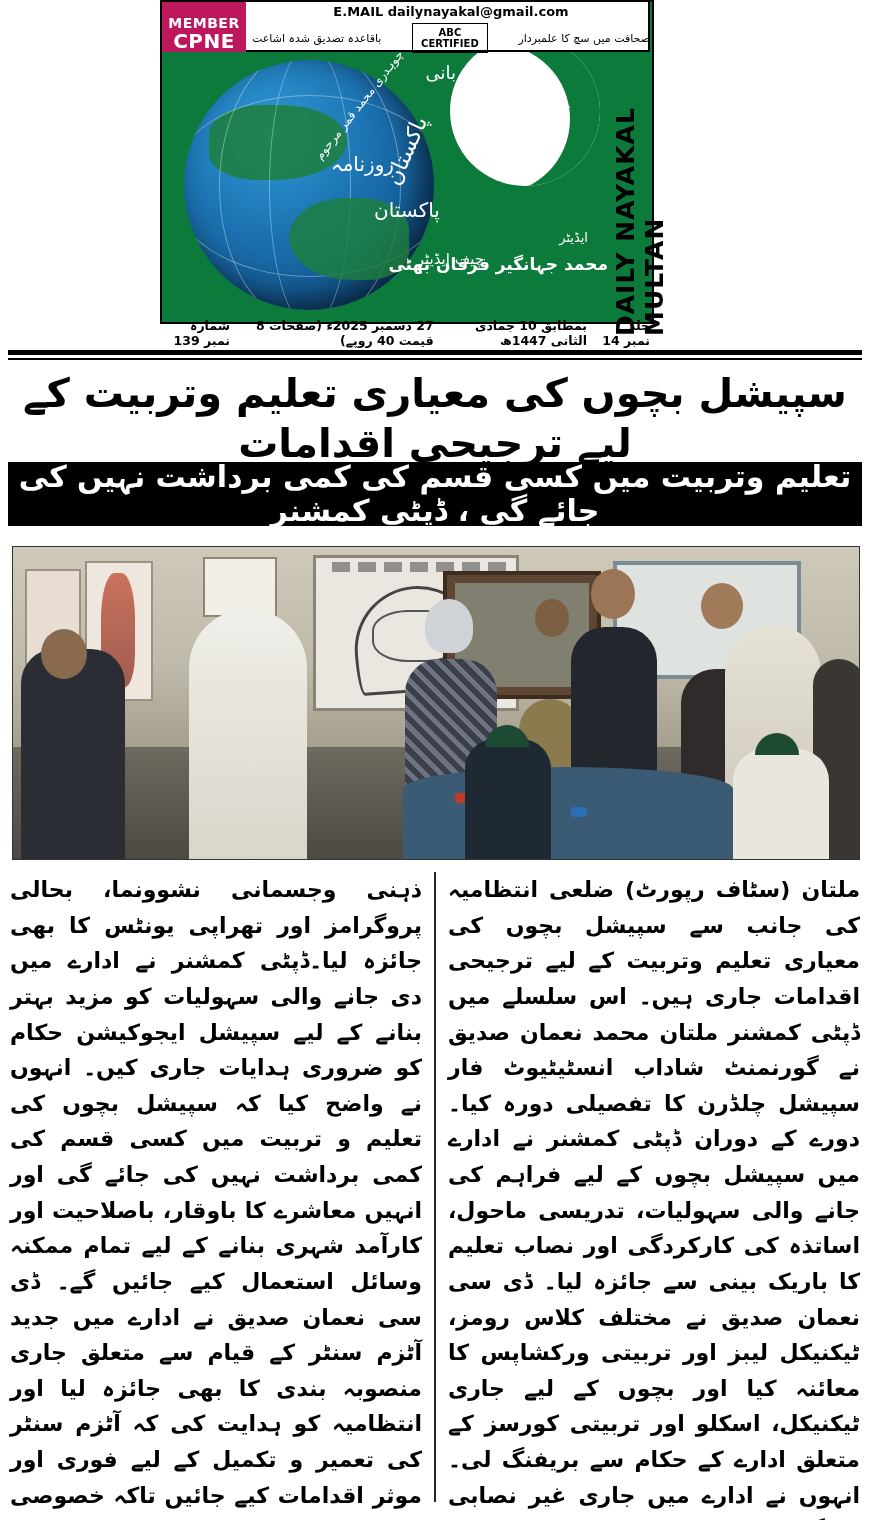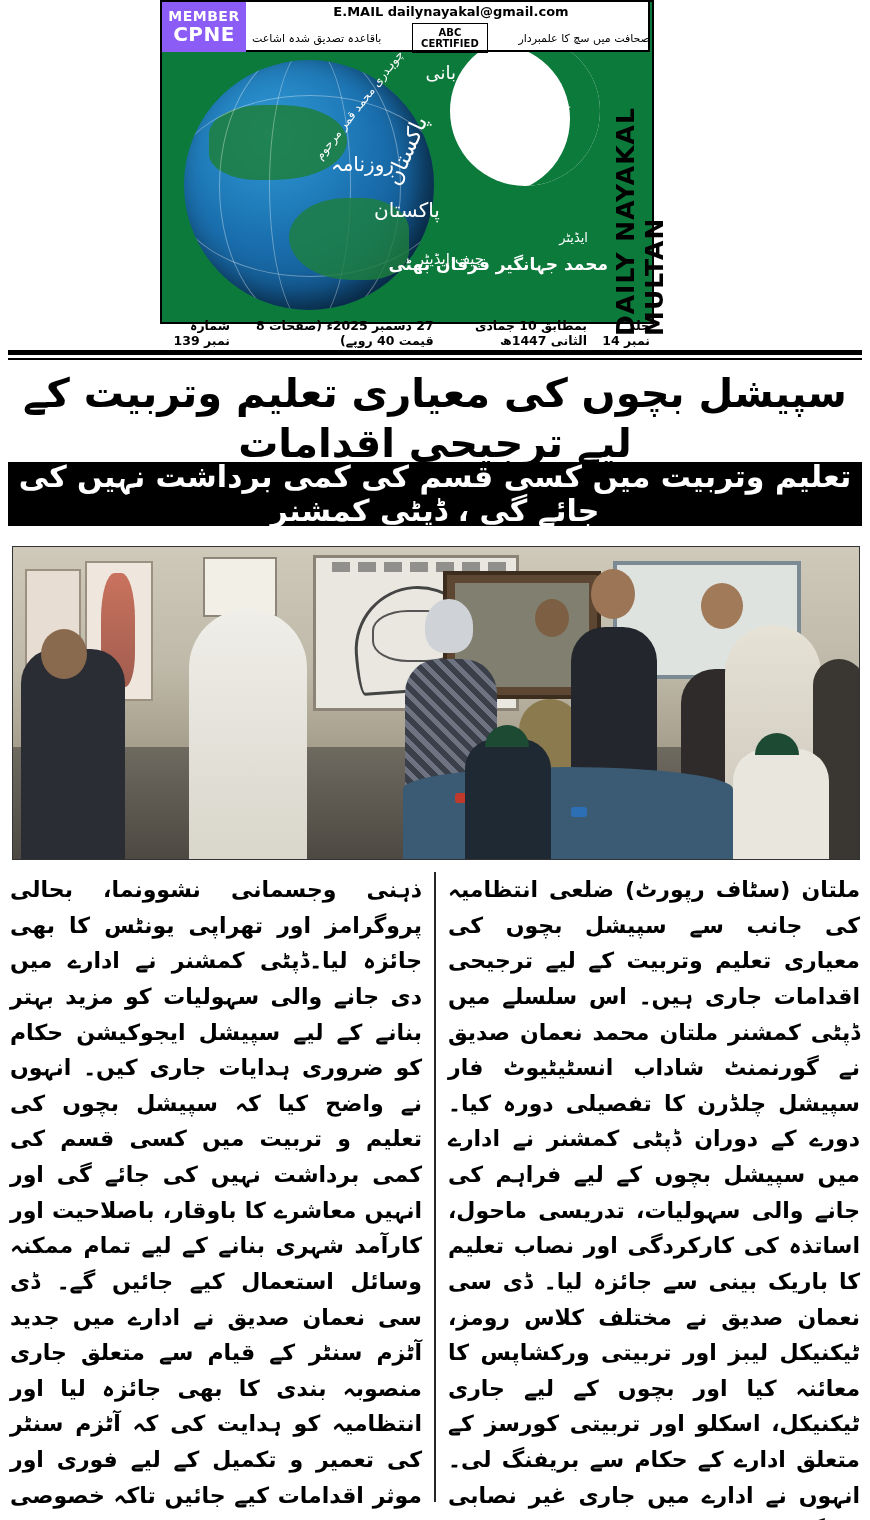--- a/index.html
+++ b/index.html
@@ -3,21 +3,21 @@
 <meta charset="utf-8">
 <style>
   html,body{margin:0;padding:0;background:#ffffff;}
   body{width:870px;height:1520px;font-family:"DejaVu Sans","Liberation Sans",sans-serif;color:#000;overflow:hidden;position:relative;}
   .page{width:870px;height:1520px;position:relative;background:#fff;}
 
   
   .masthead{position:relative;width:870px;height:345px;}
   .mh-inner{position:absolute;left:160px;top:0;width:490px;height:320px;background:#0b7a3b;border:2px solid #000;overflow:hidden;}
   .mh-top-strip{position:absolute;left:160px;top:0;width:490px;height:52px;background:#fff;border:2px solid #000;box-sizing:border-box;z-index:6;}
-  .cpne-box{position:absolute;left:0px;top:0px;width:84px;height:50px;background:#8b5cf6;color:#fff;display:flex;flex-direction:column;align-items:center;justify-content:center;line-height:1.05;}
+  .cpne-box{position:absolute;left:0px;top:0px;width:84px;height:50px;background:#be185d;color:#fff;display:flex;flex-direction:column;align-items:center;justify-content:flex-end;line-height:1.05;}
   .cpne-box span{display:block;font-weight:bold;font-size:14px;letter-spacing:.5px;}
   .cpne-box .c2{font-size:20px;}
   .mh-email{position:absolute;left:90px;top:2px;width:398px;height:22px;text-align:center;font-size:13px;font-weight:bold;}
   .mh-sub2{position:absolute;left:90px;top:24px;width:398px;height:24px;display:flex;align-items:center;justify-content:space-between;font-size:11px;direction:rtl;}
   .abc-box{border:1px solid #000;padding:3px 8px;font-size:10px;font-weight:bold;text-align:center;line-height:1.1;}
 
   
   .globe{position:absolute;left:22px;top:58px;width:250px;height:250px;border-radius:50%;
      background:radial-gradient(circle at 35% 30%, #2f9ad6 0%, #1a6fae 45%, #0c3f70 100%);
      box-shadow:inset -12px -10px 28px rgba(0,0,0,.55);overflow:hidden;}

